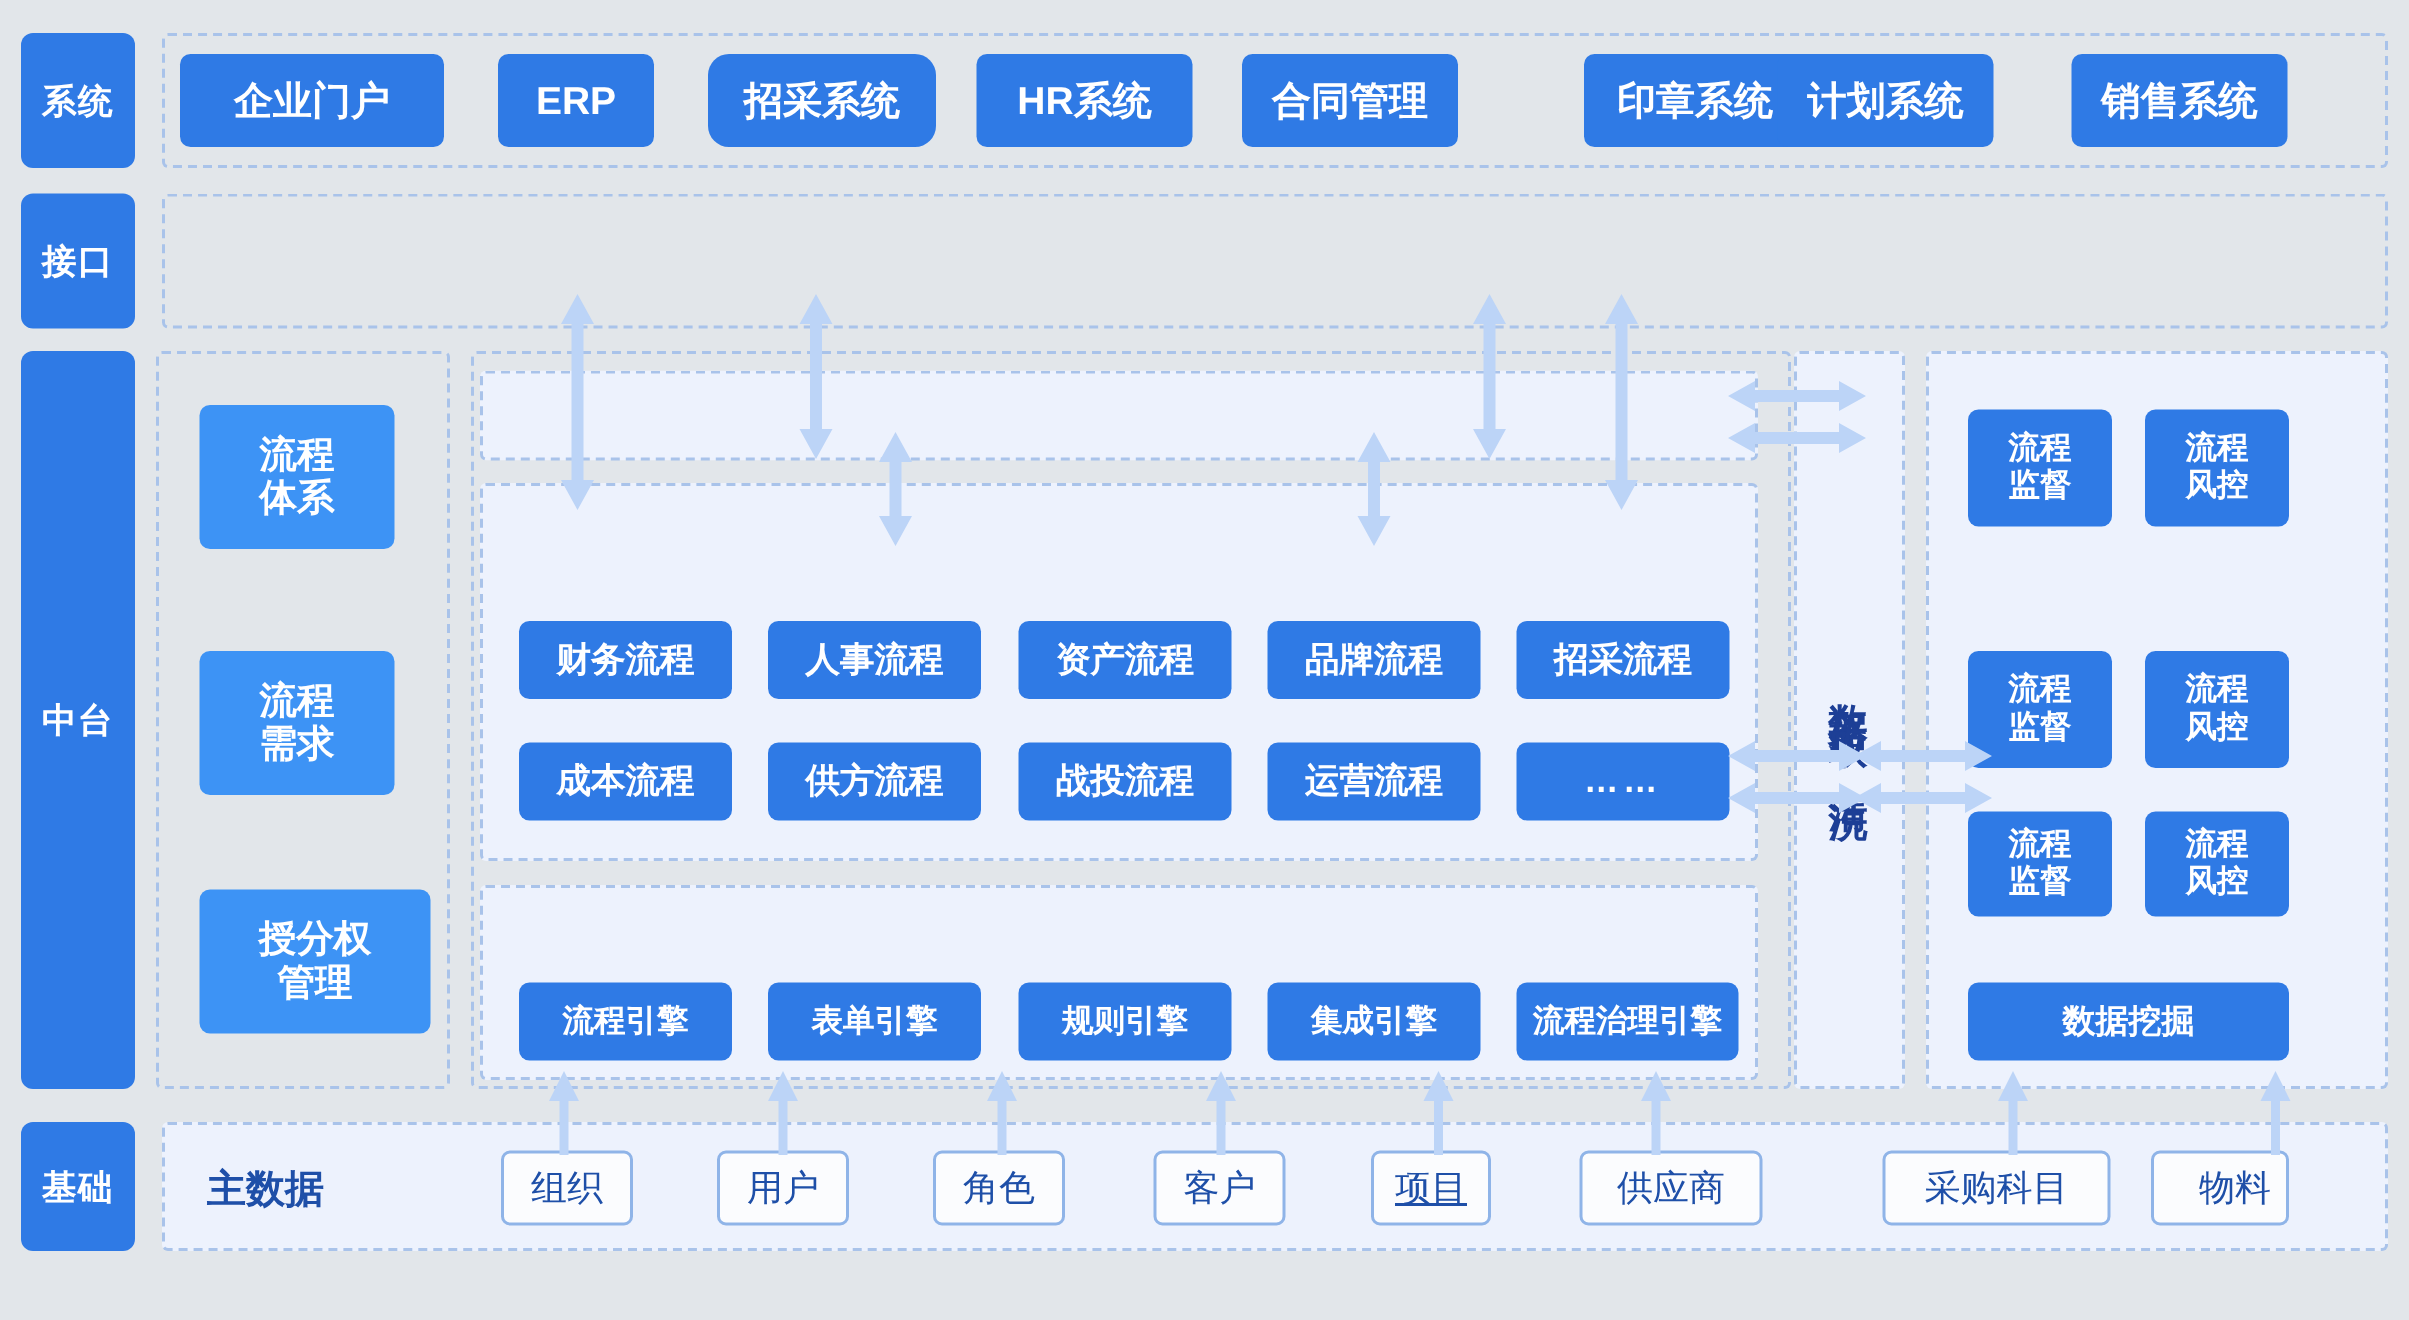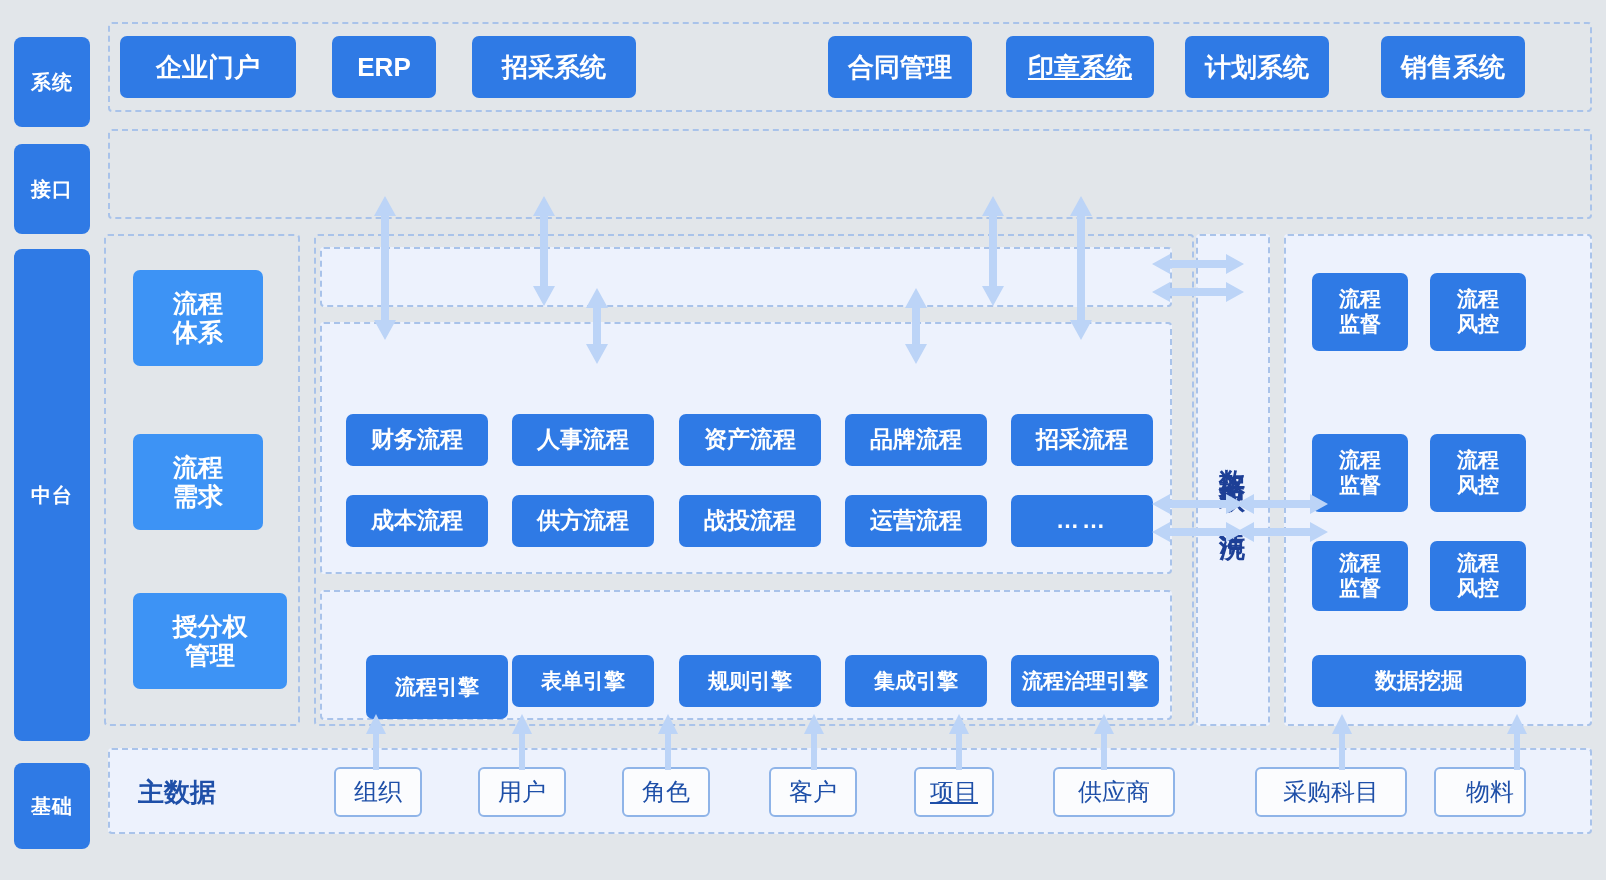--- a/index.html
+++ b/index.html
@@ -10,25 +10,24 @@
     overflow: hidden;
   }
   #root { position: relative; width: 1606px; height: 880px; }
 
   
   .row-label {
     position: absolute;
     background: #2f7ae5;
     border-radius: 8px;
     color: #ffffff;
-    font-size: 20px;
+    font-size: 23px;
     font-weight: bold;
     display: flex; align-items: center; justify-content: center;
     letter-spacing: 1px;
-    margin-top: 15px;
   }
 
   
   .dashed {
     position: absolute;
     border: 2px dashed #a9c3ea;
     border-radius: 4px;
   }
   .dashed.light { background: #edf2fd; }
   .dashed.plain { background: transparent; }
@@ -109,27 +108,30 @@
   </div>
 
   <div class="dashed plain" style="left:108px; top:22px; width:1484px; height:90px;"></div>
 
   <div class="chip sys" style="left:120px; top:36px; width:176px; height:62px;">
     <span>企业门户</span>
   </div>
   <div class="chip sys" style="left:332px; top:36px; width:104px; height:62px;">
     <span>ERP</span>
   </div>
-  <div class="chip sys" style="left:472px; top:36px; width:164px; height:62px;">
+  <div class="chip sys" style="left:472px; top:36px; width:152px; height:62px;border-radius:14px;">
     <span>招采系统</span>
+  </div>
+  <div class="chip sys" style="left:651px; top:36px; width:144px; height:62px;">
+    <span>HR系统</span>
   </div>
   <div class="chip sys" style="left:828px; top:36px; width:144px; height:62px;">
     <span>合同管理</span>
   </div>
-  <div class="chip sys" style="left:1006px; top:36px; width:148px; height:62px;text-decoration:underline;">
+  <div class="chip sys" style="left:1056px; top:36px; width:148px; height:62px;">
     <span>印章系统</span>
   </div>
   <div class="chip sys" style="left:1185px; top:36px; width:144px; height:62px;">
     <span>计划系统</span>
   </div>
   <div class="chip sys" style="left:1381px; top:36px; width:144px; height:62px;">
     <span>销售系统</span>
   </div>
 
   <div class="dashed plain" style="left:108px; top:129px; width:1484px; height:90px;"></div>
@@ -182,21 +184,21 @@
   </div>
   <div class="chip proc" style="left:845px; top:495px; width:142px; height:52px;">
     <span>运营流程</span>
   </div>
   <div class="chip proc ellipsis" style="left:1011px; top:495px; width:142px; height:52px;">
     <span>……</span>
   </div>
 
   <div class="dashed light" style="left:320px; top:590px; width:852px; height:130px;"></div>
 
-  <div class="chip eng" style="left:346px; top:655px; width:142px; height:64px;margin-left:20px;">
+  <div class="chip eng" style="left:346px; top:655px; width:142px; height:52px;">
     <span>流程引擎</span>
   </div>
   <div class="chip eng" style="left:512px; top:655px; width:142px; height:52px;">
     <span>表单引擎</span>
   </div>
   <div class="chip eng" style="left:679px; top:655px; width:142px; height:52px;">
     <span>规则引擎</span>
   </div>
   <div class="chip eng" style="left:845px; top:655px; width:142px; height:52px;">
     <span>集成引擎</span>

